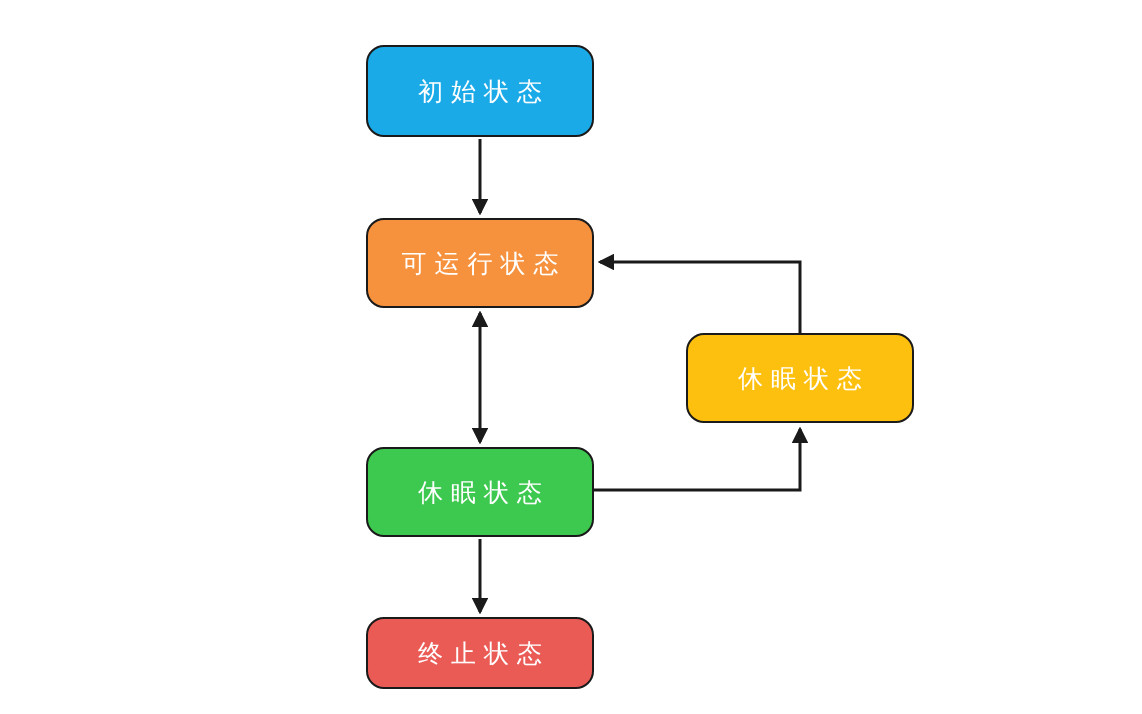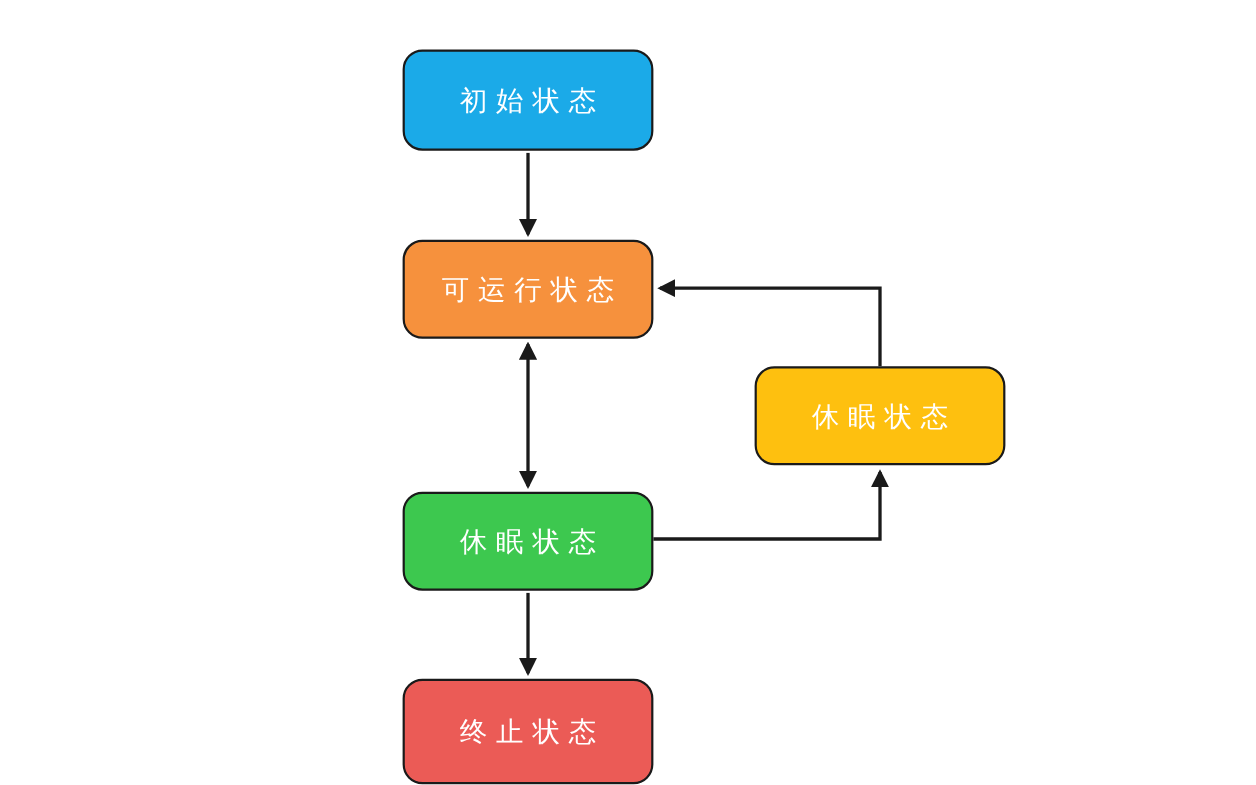--- a/index.html
+++ b/index.html
@@ -39,21 +39,21 @@
     letter-spacing: 8px;
     text-indent: 8px;
     white-space: nowrap;
     user-select: none;
   }
   
   .node-initial    { left: 366px; top:  45px; width: 228px; height: 92px; }
   .node-runnable   { left: 366px; top: 218px; width: 228px; height: 90px; }
   .node-sleeping   { left: 686px; top: 333px; width: 228px; height: 90px; }
   .node-running    { left: 366px; top: 447px; width: 228px; height: 90px; }
-  .node-terminated { left: 366px; top: 617px; width: 228px; height: 96px; }
+  .node-terminated { left: 366px; top: 617px; width: 228px; height: 72px; }
 </style>
 </head>
 <body>
 
 <div class="canvas">
 
   <svg class="edges-layer" width="1142" height="714" viewBox="0 0 1142 714" xmlns="http://www.w3.org/2000/svg">
     <defs>
       <marker id="arrow" viewBox="0 0 10 10" refX="8.5" refY="5" markerWidth="5.5" markerHeight="5.5" orient="auto-start-reverse">
         <path d="M0,0 L10,5 L0,10 Z" fill="#1a1a1a"></path>

